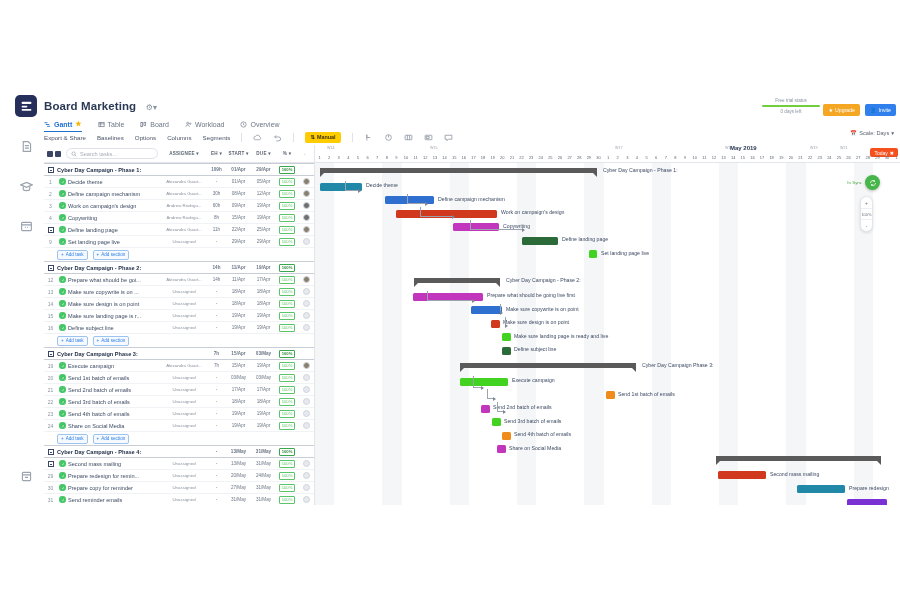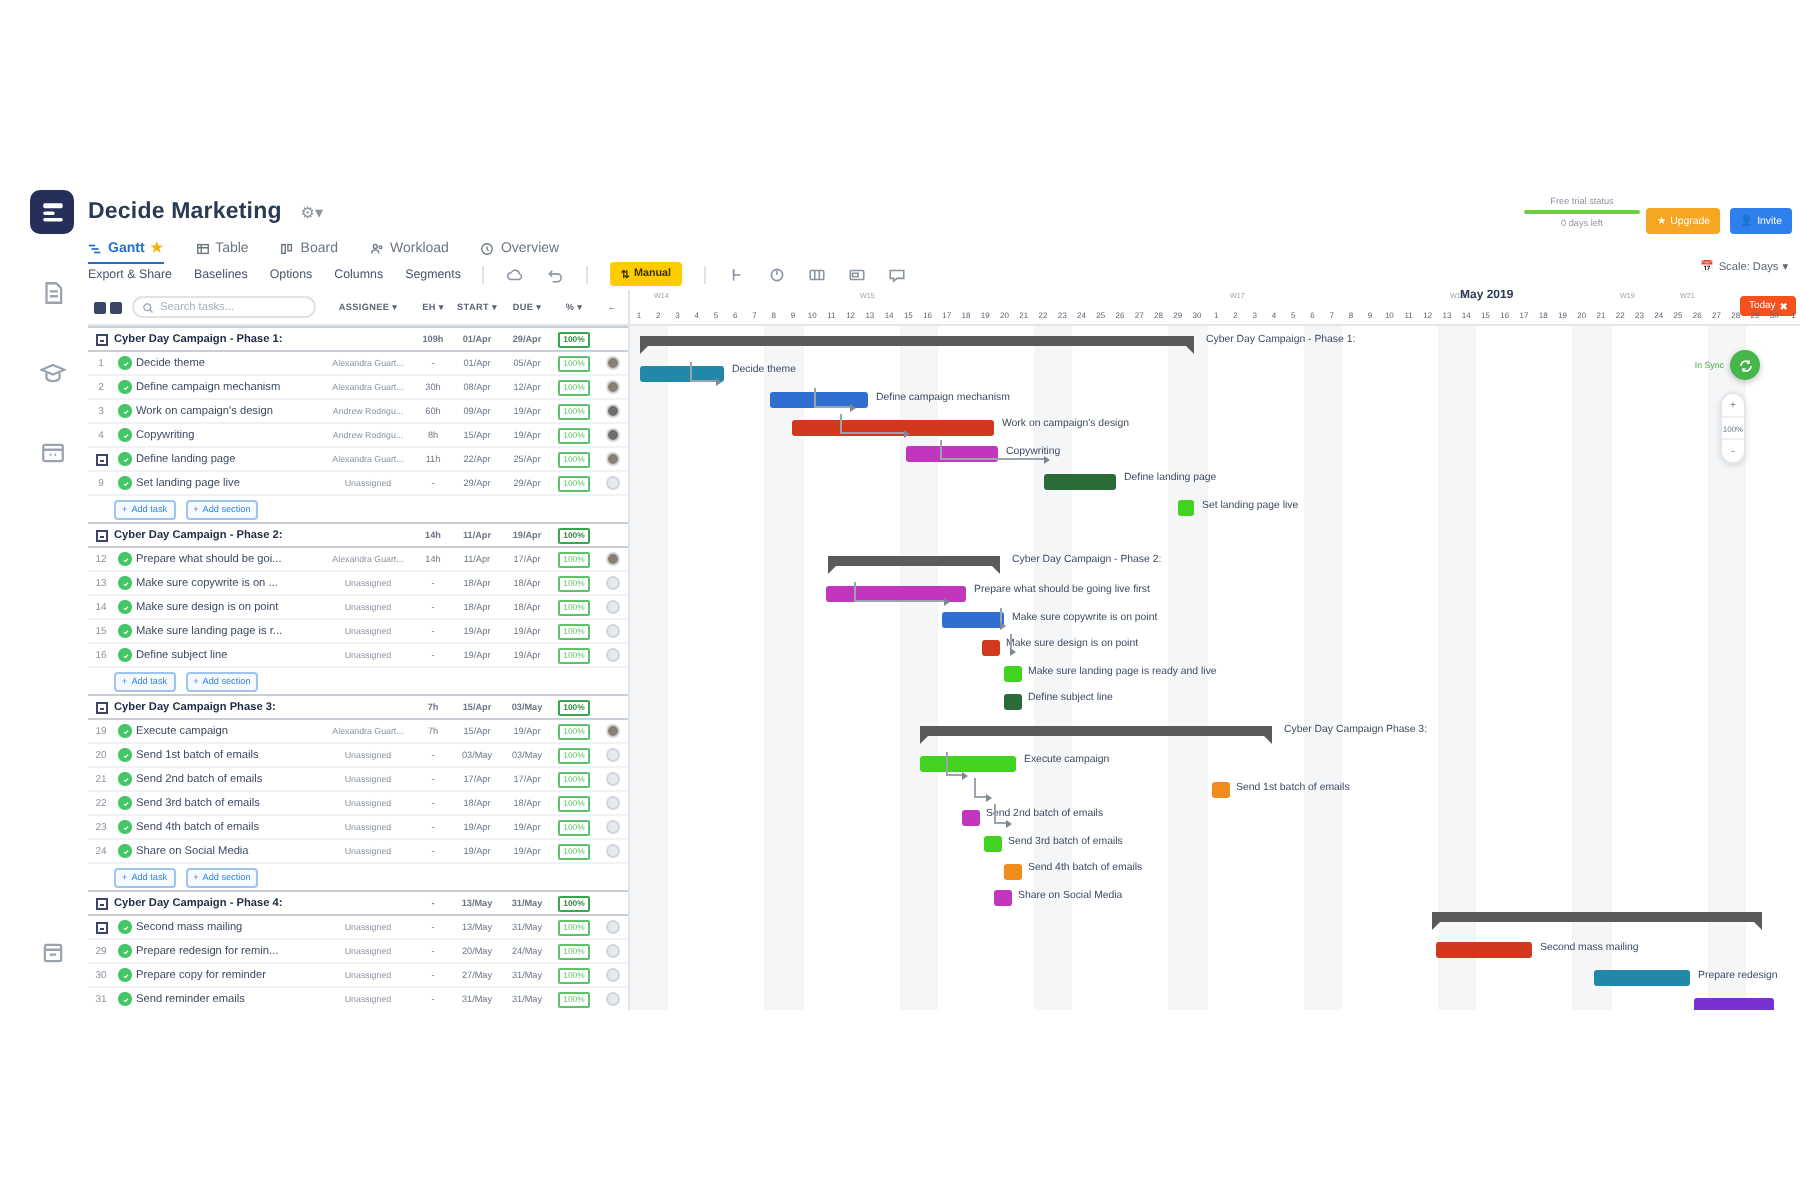--- a/index.html
+++ b/index.html
@@ -188,21 +188,21 @@
       <div class="rail-ico">
         <svg viewBox="0 0 16 16" fill="none" stroke="currentColor" stroke-width="1.4">
             <rect x="3" y="3" width="10" height="10" rx="1"></rect>
             <path d="M3 6h10M6 9h4"></path>
           </svg>
       </div>
     </div>
   </div>
 
   <div class="hdr">
-    <span class="proj-title">Decide Marketing</span>
+    <span class="proj-title">Board Marketing</span>
     <span class="proj-gear">⚙▾</span>
     <div class="tabs">
       <div class="tab active">
         <svg viewBox="0 0 16 16" fill="currentColor">
             <rect x="1" y="3" width="7" height="2"></rect>
             <rect x="4" y="7" width="8" height="2"></rect>
             <rect x="7" y="11" width="7" height="2"></rect>
           </svg>
         <span>Gantt</span>
         <span class="star">★</span>

